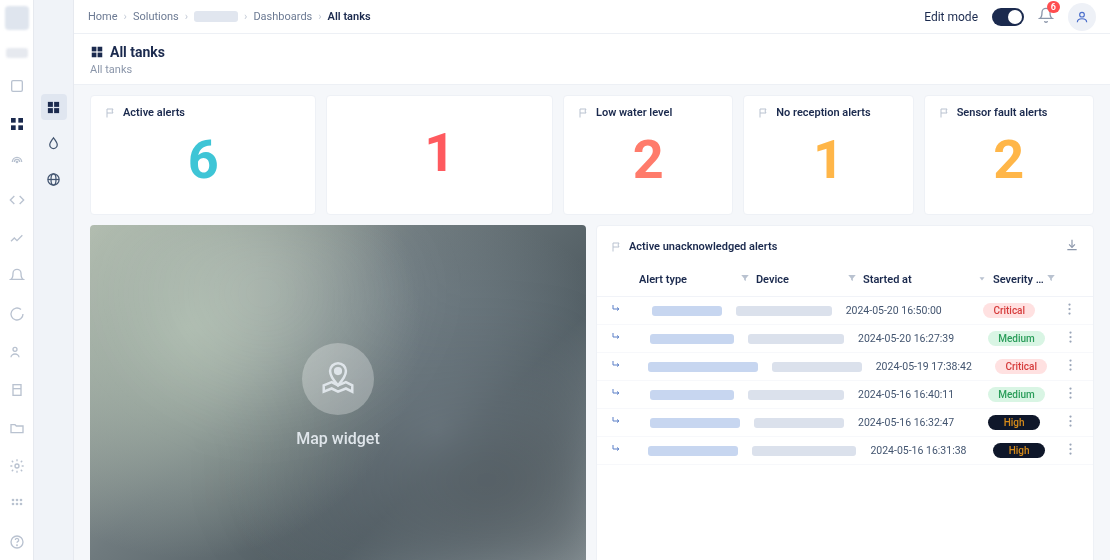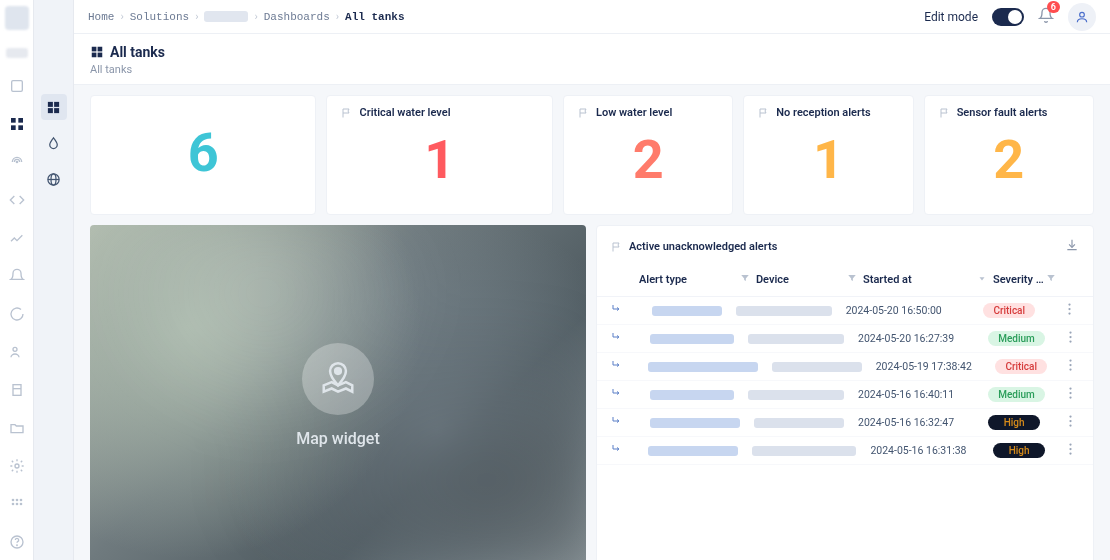--- a/index.html
+++ b/index.html
@@ -89,21 +89,21 @@
     height: 34px;
     background: #fff;
     border-bottom: 1px solid #edf0f5;
     display: flex;
     align-items: center;
     padding: 0 14px;
     font-size: 11px;
     color: #6c7a93;
   }
   .breadcrumb { display: flex; align-items: center; gap: 6px; }
-  .crumb { cursor: pointer; font-family: Liberation Mono, monospace; }
+  .crumb { cursor: pointer; }
   .crumb-sep { color: #c3cad6; }
   .crumb.blur {
     background: #e1e6ef; color: transparent; border-radius: 3px;
     padding: 0 22px; height: 11px; filter: blur(0.5px);
   }
   .crumb.active { font-weight: 600; color: #1b2a4e; }
   .topbar-right {
     margin-left: auto; display: flex; align-items: center; gap: 14px;
   }
   .edit-mode { font-size: 12px; color: #1b2a4e; font-weight: 400; }
@@ -429,29 +429,29 @@
       <span>All tanks</span>
     </div>
     <div class="page-subtitle">All tanks</div>
   </div>
 
   <div class="content">
 
     <div class="metrics">
 
     <div class="card wide">
-    <div class="metric-value m-teal">6</div>
-  </div>
-        <div class="card wide">
     <div class="card-title">
       <svg viewBox="0 0 24 24" fill="none" stroke="currentColor" stroke-width="2">
               <path d="M4 21V4h12l-2 4 2 4H4"></path>
             </svg>
-      <span>Critical water level</span>
-    </div>
+      <span>Active alerts</span>
+    </div>
+    <div class="metric-value m-teal">6</div>
+  </div>
+        <div class="card wide">
     <div class="metric-value m-red">1</div>
   </div>
         <div class="card ">
     <div class="card-title">
       <svg viewBox="0 0 24 24" fill="none" stroke="currentColor" stroke-width="2">
               <path d="M4 21V4h12l-2 4 2 4H4"></path>
             </svg>
       <span>Low water level</span>
     </div>
     <div class="metric-value m-coral">2</div>

